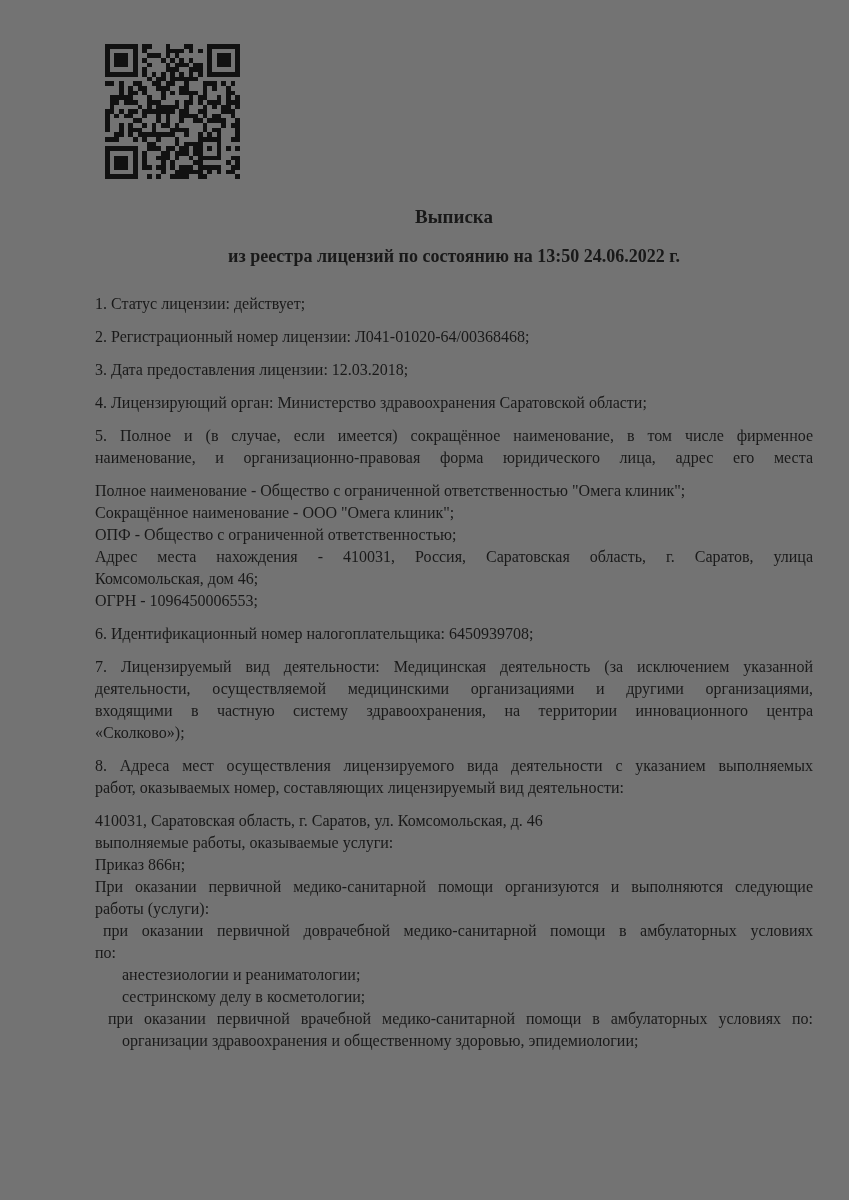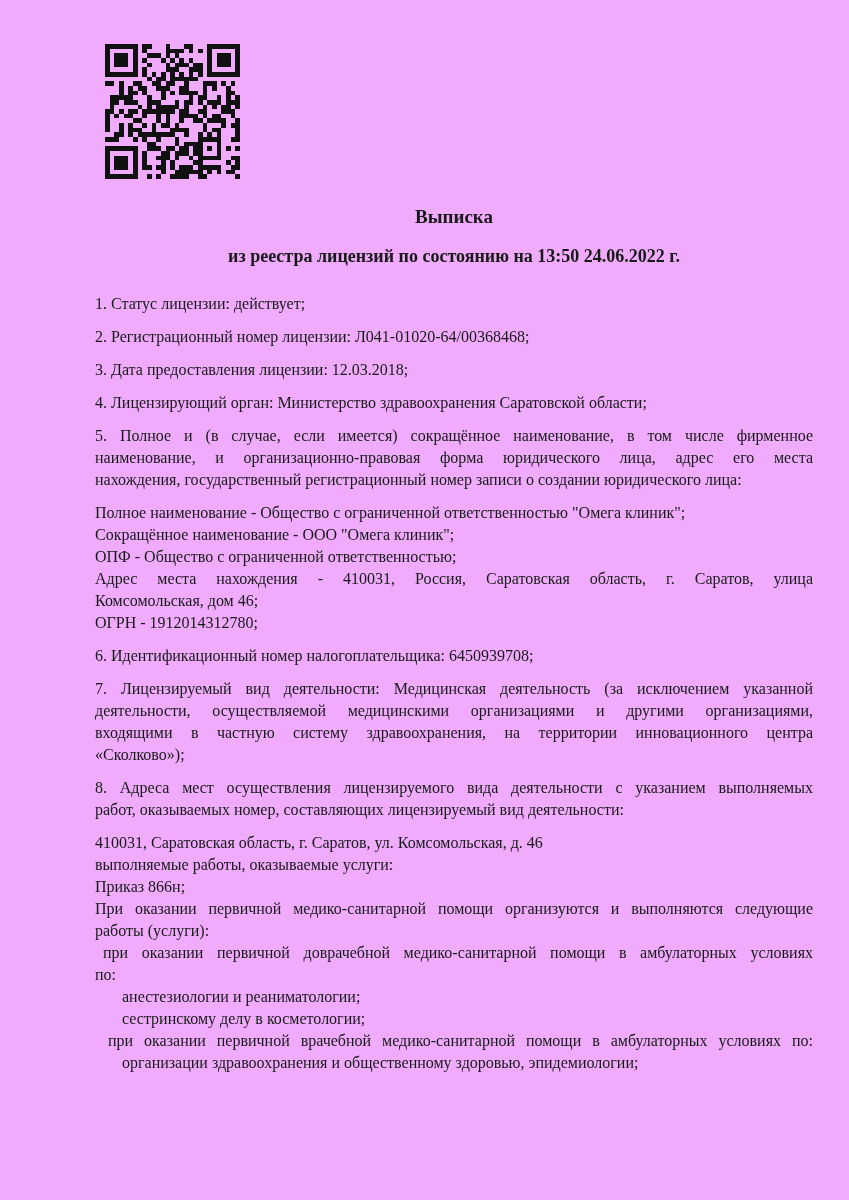--- a/index.html
+++ b/index.html
@@ -1,17 +1,17 @@
 <!DOCTYPE html>
 <html><head>
 <meta charset="utf-8">
 <style>
   html,body { margin:0; padding:0; background:#ffffff; }
   .page {
-    position:relative; width:849px; height:1200px; background:#f0abfc;
+    position:relative; width:849px; height:1200px; background:#737373;
     font-family:"Liberation Serif", serif; color:#191919; overflow:hidden;
   }
   .qr { position:absolute; left:105px; top:44px; width:135px; height:135px; }
   .qr svg { display:block; width:100%; height:100%; }
   .content { position:absolute; left:95px; top:206px; width:718px; }
   .title   { margin:0; font-size:19px; font-weight:700; text-align:center; line-height:22px; }
   .subtitle{ margin:17px 0 0 0; font-size:18px; font-weight:700; text-align:center; line-height:22px; }
   .sections{ margin-top:26px; }
   .para { margin:0 0 11px 0; }
   .para p { margin:0; font-size:16px; line-height:22px; text-align:left; white-space:normal; }
@@ -472,30 +472,29 @@
         <p>3. Дата предоставления лицензии: 12.03.2018;</p>
       </div>
 
       <div class="para">
         <p>4. Лицензирующий орган: Министерство здравоохранения Саратовской области;</p>
       </div>
 
       <div class="para">
         <p class="jst">5. Полное и (в случае, если имеется) сокращённое наименование, в том числе фирменное</p>
         <p class="jst">наименование, и организационно-правовая форма юридического лица, адрес его места</p>
-        <p>нахождения, государственный регистрационный номер записи о создании юридического лица:</p>
       </div>
 
       <div class="para">
         <p>Полное наименование - Общество с ограниченной ответственностью "Омега клиник";</p>
         <p>Сокращённое наименование - ООО "Омега клиник";</p>
         <p>ОПФ - Общество с ограниченной ответственностью;</p>
         <p class="jst">Адрес места нахождения - 410031, Россия, Саратовская область, г. Саратов, улица</p>
         <p>Комсомольская, дом 46;</p>
-        <p>ОГРН - 1912014312780;</p>
+        <p>ОГРН - 1096450006553;</p>
       </div>
 
       <div class="para">
         <p>6. Идентификационный номер налогоплательщика: 6450939708;</p>
       </div>
 
       <div class="para">
         <p class="jst">7. Лицензируемый вид деятельности: Медицинская деятельность (за исключением указанной</p>
         <p class="jst">деятельности, осуществляемой медицинскими организациями и другими организациями,</p>
         <p class="jst">входящими в частную систему здравоохранения, на территории инновационного центра</p>

